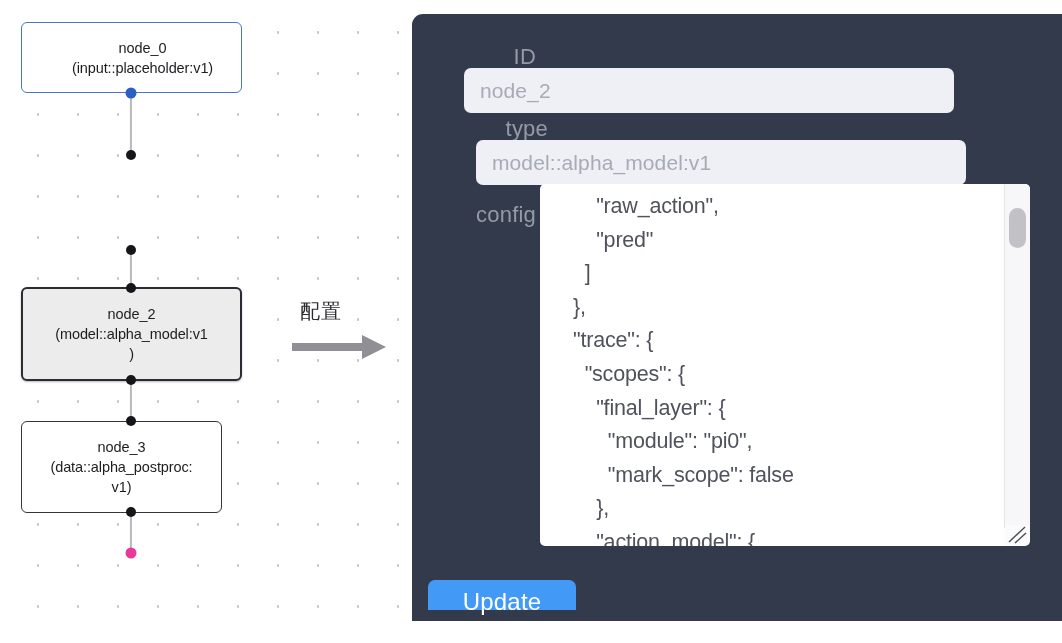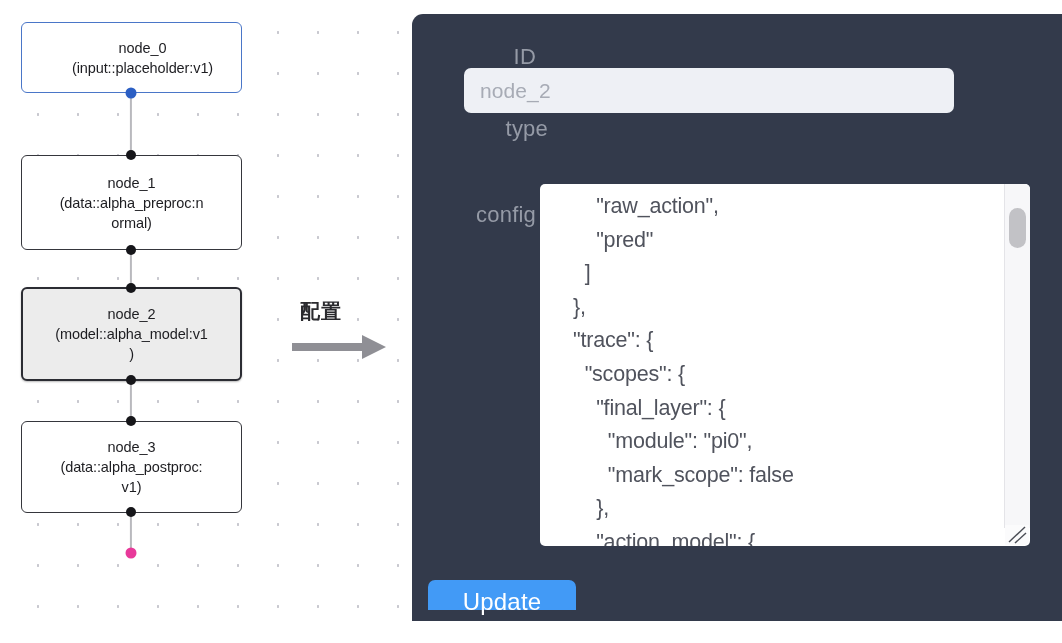--- a/index.html
+++ b/index.html
@@ -63,21 +63,20 @@
   }
 
   
   #transition-group{position:absolute;left:292px;top:298px;width:110px;height:68px;z-index:4;}
   #transition-label{
     position:absolute;left:8px;top:0;
     font-size:20px;color:#2a2a2e;
     font-family:"DejaVu Sans",sans-serif;
     letter-spacing:1px;
     white-space:nowrap;
-    font-weight:bold;
   }
   #transition-arrow{position:absolute;left:0;top:34px;}
 
   
   #config-panel{
     position:absolute;left:412px;top:14px;
     width:650px;height:607px;
     background:#333a4b;
     border-radius:11px 0 0 0;
     box-sizing:border-box;
@@ -181,37 +180,32 @@
   <div class="edge" style="left:131px;top:250px;height:38px;"></div>
   <div class="edge" style="left:131px;top:380px;height:41px;"></div>
   <div class="edge" style="left:131px;top:512px;height:41px;"></div>
 
   <div class="node input-node" style="left:21px;top:22px;width:221px;height:71px;">
     <span class="nlabel">node_0
 (input::placeholder:v1)</span>
   </div>
   <div class="port blue" style="left:131px;top:93px;"></div>
 
-  <div class="node" style="left:21px;top:155px;width:221px;height:95px;">
-    <span class="nlabel">node_1
-(data::alpha_preproc:n
-ormal)</span>
-  </div>
   <div class="port" style="left:131px;top:155px;"></div>
   <div class="port" style="left:131px;top:250px;"></div>
 
   <div class="node selected" style="left:21px;top:287px;width:221px;height:94px;">
     <span class="nlabel">node_2
 (model::alpha_model:v1
 )</span>
   </div>
   <div class="port" style="left:131px;top:288px;"></div>
   <div class="port" style="left:131px;top:380px;"></div>
 
-  <div class="node" style="left:21px;top:421px;width:221px;height:92px;">
+  <div class="node" style="left:21px;top:421px;width:201px;height:92px;">
     <span class="nlabel">node_3
 (data::alpha_postproc:
 v1)</span>
   </div>
   <div class="port" style="left:131px;top:421px;"></div>
   <div class="port" style="left:131px;top:512px;"></div>
 
   <div class="port pink" style="left:131px;top:553px;"></div>
 
   <div id="transition-group">
@@ -226,20 +220,21 @@
 
 <div id="config-panel">
 
   <div class="field-row" style="left:24px;top:32px;">
     <div class="field-label">ID</div>
     <input class="text-input" id="id-input" type="text" style="margin-left: 28px;" placeholder="node_2">
   </div>
 
   <div class="field-row" style="left:36px;top:104px;">
     <div class="field-label">type</div>
+    <input class="text-input" id="type-input" type="text" style="margin-left: 28px;" placeholder="model::alpha_model:v1">
   </div>
 
   <div class="field-row" style="left:24px;top:190px;">
     <div class="field-label">config</div>
   </div>
 </div>
 
 <div id="config-textarea-wrap" style="z-index:11;">
   <textarea id="config-textarea" spellcheck="false" style="">        "raw_action",
         "pred"

